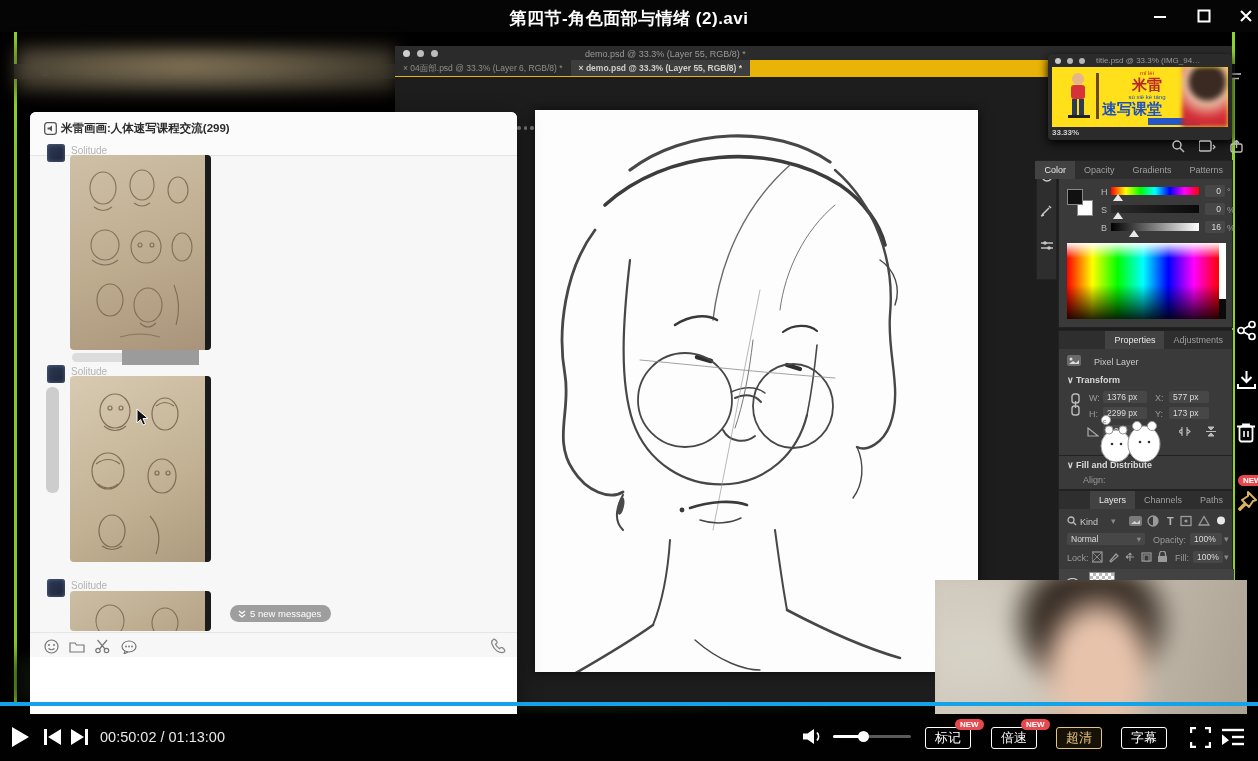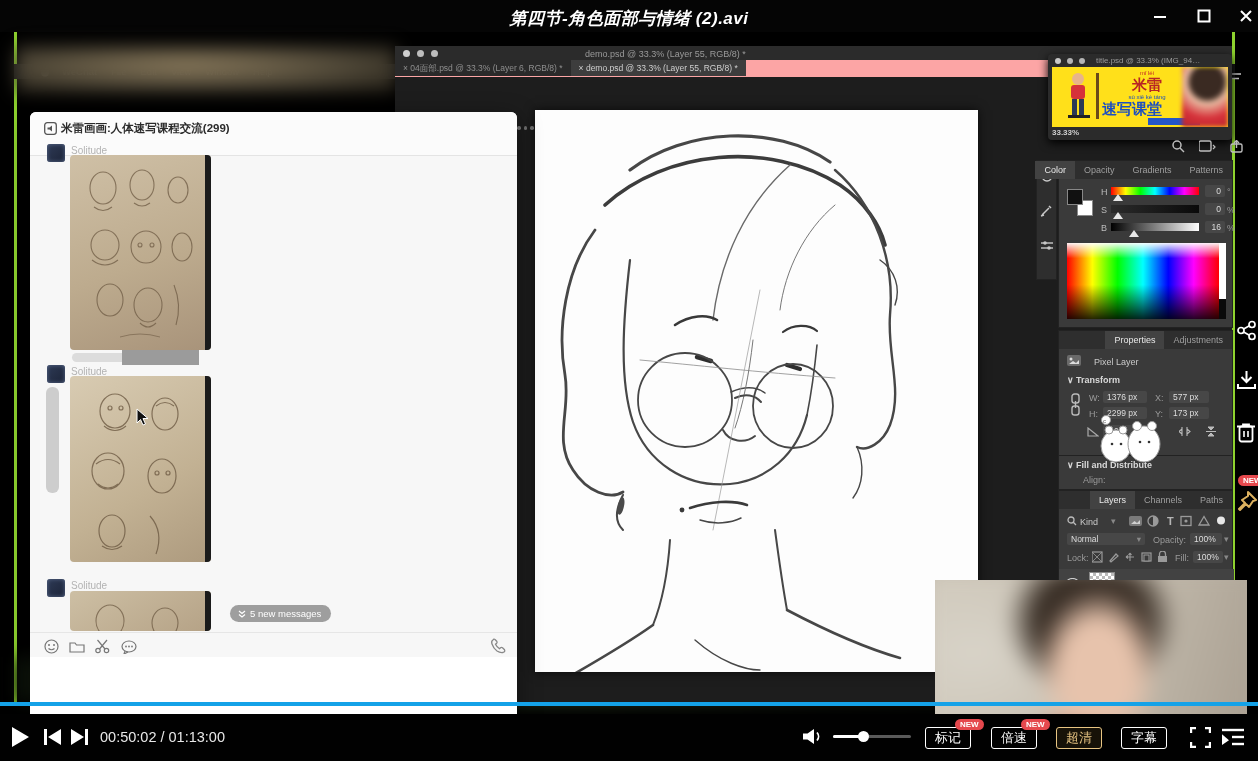--- a/index.html
+++ b/index.html
@@ -1,21 +1,21 @@
 <!DOCTYPE html>
 <html><head>
 <meta charset="utf-8">
 <style>
   html,body{margin:0;padding:0;background:#000;}
   *{box-sizing:border-box;font-family:"Liberation Sans",sans-serif;}
   .stage{position:relative;width:1258px;height:761px;background:#000;overflow:hidden;}
   .a{position:absolute;}
   
   .titlebar{left:0;top:0;width:1258px;height:32px;background:#050505;}
-  .vtitle{left:0;top:7px;width:1258px;text-align:center;color:#fff;font-size:17px;font-weight:bold;letter-spacing:.5px;font-style:italic;}
+  .vtitle{left:0;top:7px;width:1258px;text-align:center;color:#fff;font-size:17px;font-weight:bold;letter-spacing:.5px;}
   .winbtn{top:8px;width:16px;height:16px;color:#fff;}
   .ctrlbar{left:0;top:714px;width:1258px;height:47px;background:#010101;}
   .timetxt{color:#e8e8e8;font-size:14.5px;}
   .pillbtn{border:1.5px solid #fff;border-radius:3px;color:#fff;font-size:13px;width:46px;height:22px;line-height:19px;text-align:center;}
   .pillbtn.gold{border-color:#e8c583;color:#e8c583;background:rgba(90,70,30,.25);}
   .newbadge{background:#e5484d;color:#fff;font-size:8px;font-weight:bold;border-radius:7px;padding:1px 5px;line-height:9px;}
   
   .menubar{left:14px;top:32px;width:1221px;height:15px;background:#161616;color:#dedede;font-size:9.5px;}
   .menubar span{margin-right:14px;}
   .greenline{width:3px;background:#8ed22e;}
@@ -143,23 +143,23 @@
 
     <div class="a pswin" style="left:395px;top:14px;width:837px;height:657px;">
 
       <div class="a" style="left:0;top:0;width:100%;height:14px;background:#2b2b2b;">
         <span class="a" style="left:8px;top:4px;width:7px;height:7px;border-radius:50%;background:#cfcfcf;"></span>
         <span class="a" style="left:22px;top:4px;width:7px;height:7px;border-radius:50%;background:#bdbdbd;"></span>
         <span class="a" style="left:36px;top:4px;width:7px;height:7px;border-radius:50%;background:#bdbdbd;"></span>
         <span class="a pstitle" style="left:190px;top:2.5px;">demo.psd @ 33.3% (Layer 55, RGB/8) *</span>
       </div>
 
-      <div class="a" style="left:0;top:14px;width:100%;height:17px;background:#fca5a5;display:flex;">
+      <div class="a" style="left:0;top:14px;width:100%;height:17px;background:#eab308;display:flex;">
         <div class="pstab" style="background:#2a2a2a;color:#8f8f8f;">× <span>04面部.psd @ 33.3% (Layer 6, RGB/8) *</span></div>
-        <div class="pstab" style="background:#3d3d3d;color:#d0d0d0;font-weight:normal;">× <span>demo.psd @ 33.3% (Layer 55, RGB/8) *</span></div>
+        <div class="pstab" style="background:#3d3d3d;color:#d0d0d0;font-weight:bold;">× <span>demo.psd @ 33.3% (Layer 55, RGB/8) *</span></div>
       </div>
 
       <div class="a" style="left:0;top:31px;width:100%;height:626px;background:#1d1d1d;"></div>
     </div>
 
     <div class="a" style="left:535px;top:78px;width:443px;height:562px;background:#fdfdfd;box-shadow:0 0 10px rgba(0,0,0,.7);">
       <svg width="443" height="562" viewBox="0 0 443 562">
         <g fill="none" stroke="#474747" stroke-linecap="round">
           <path d="M95 60 C150 18 240 14 295 52" stroke-width="3.2"></path>
           <path d="M70 95 C130 40 235 30 305 75 C330 92 345 115 350 135" stroke-width="3.6" stroke="#3c3c3c"></path>

